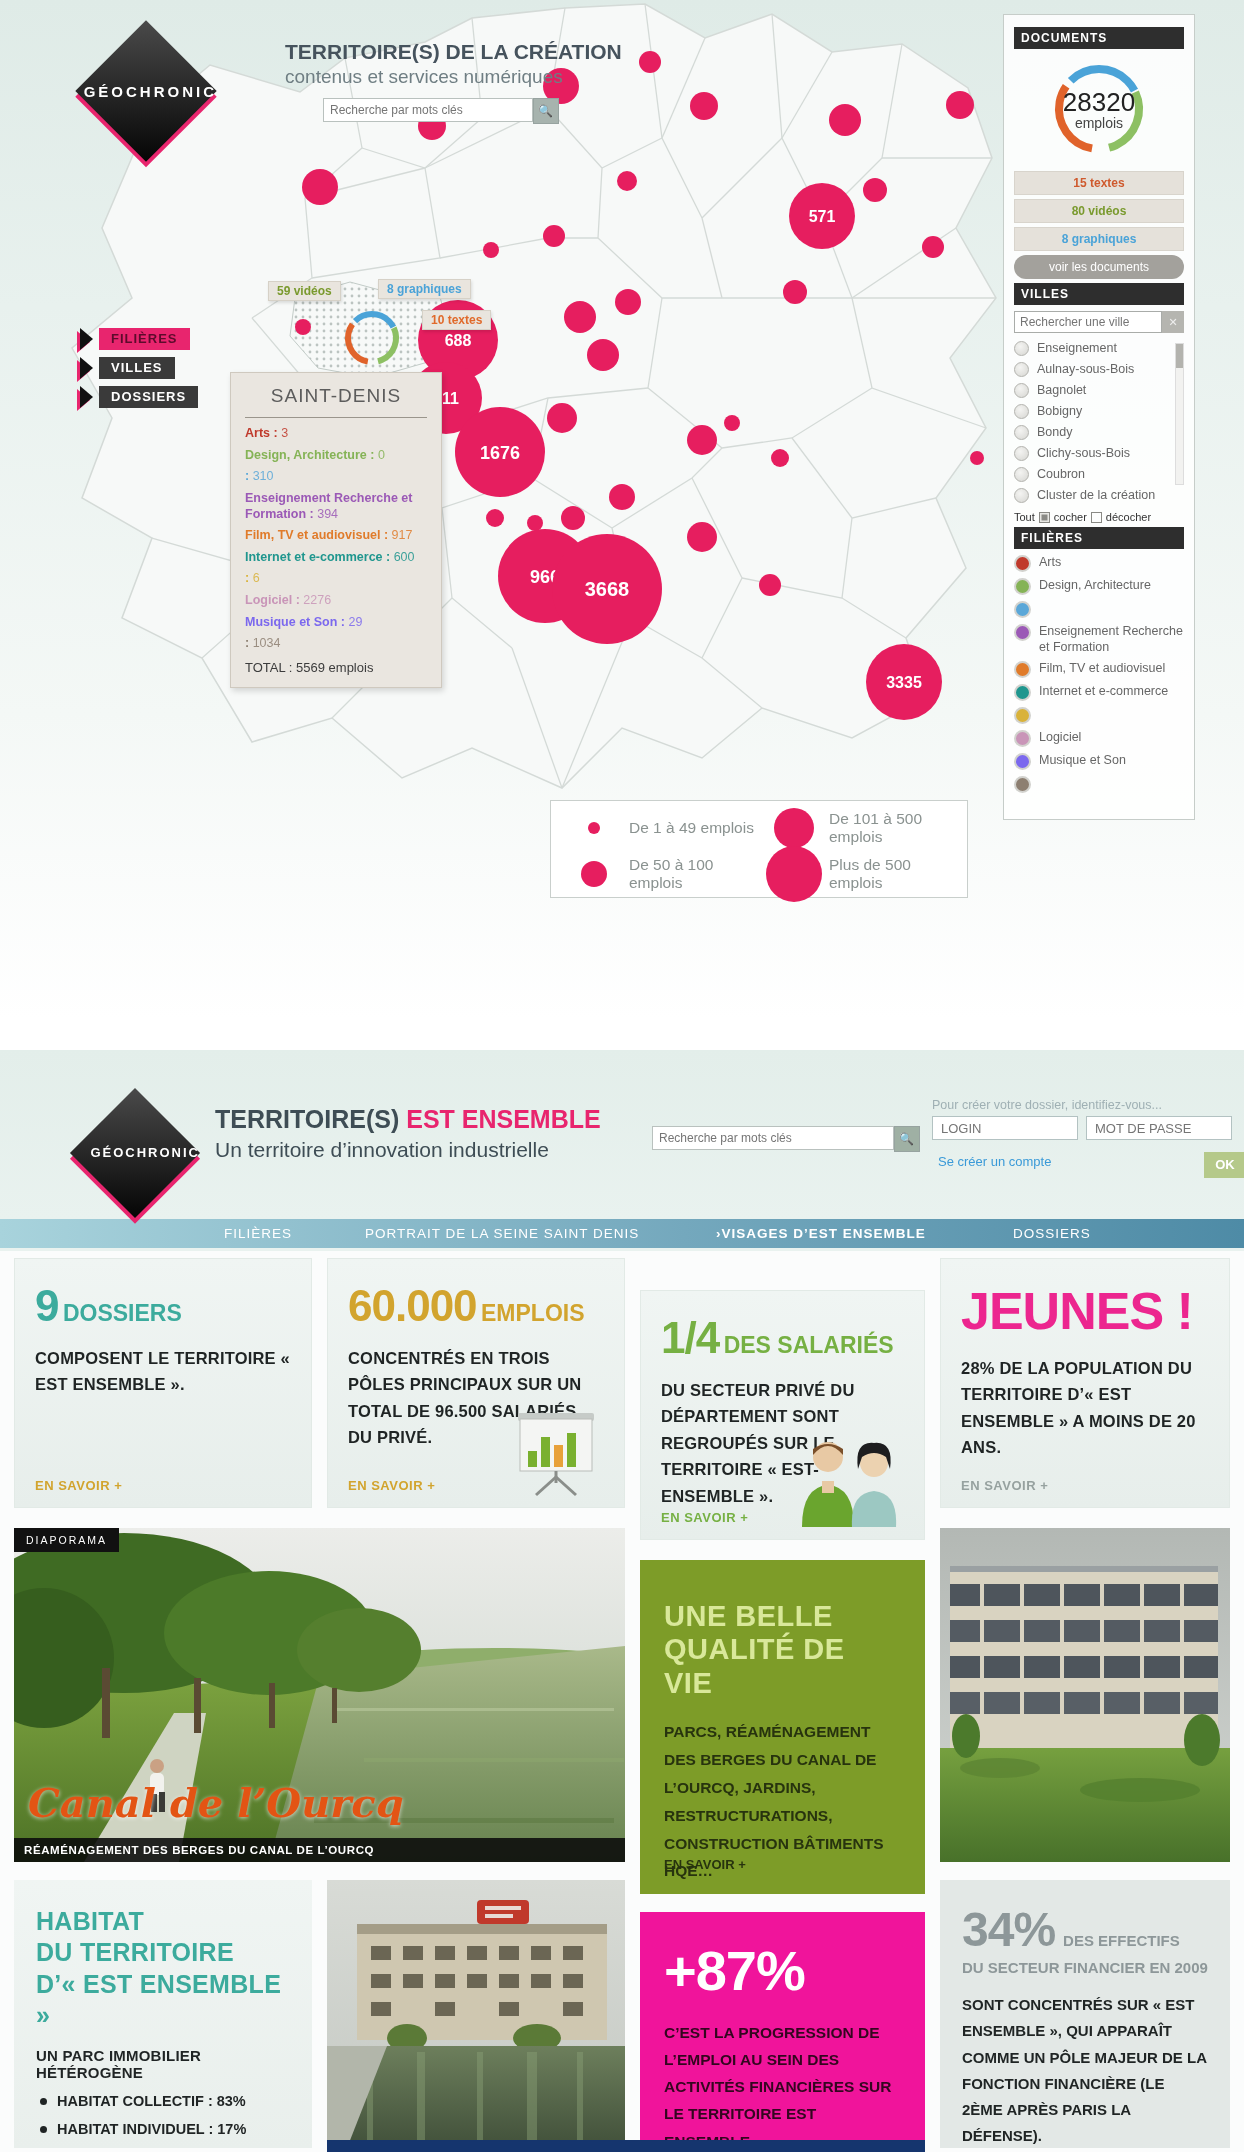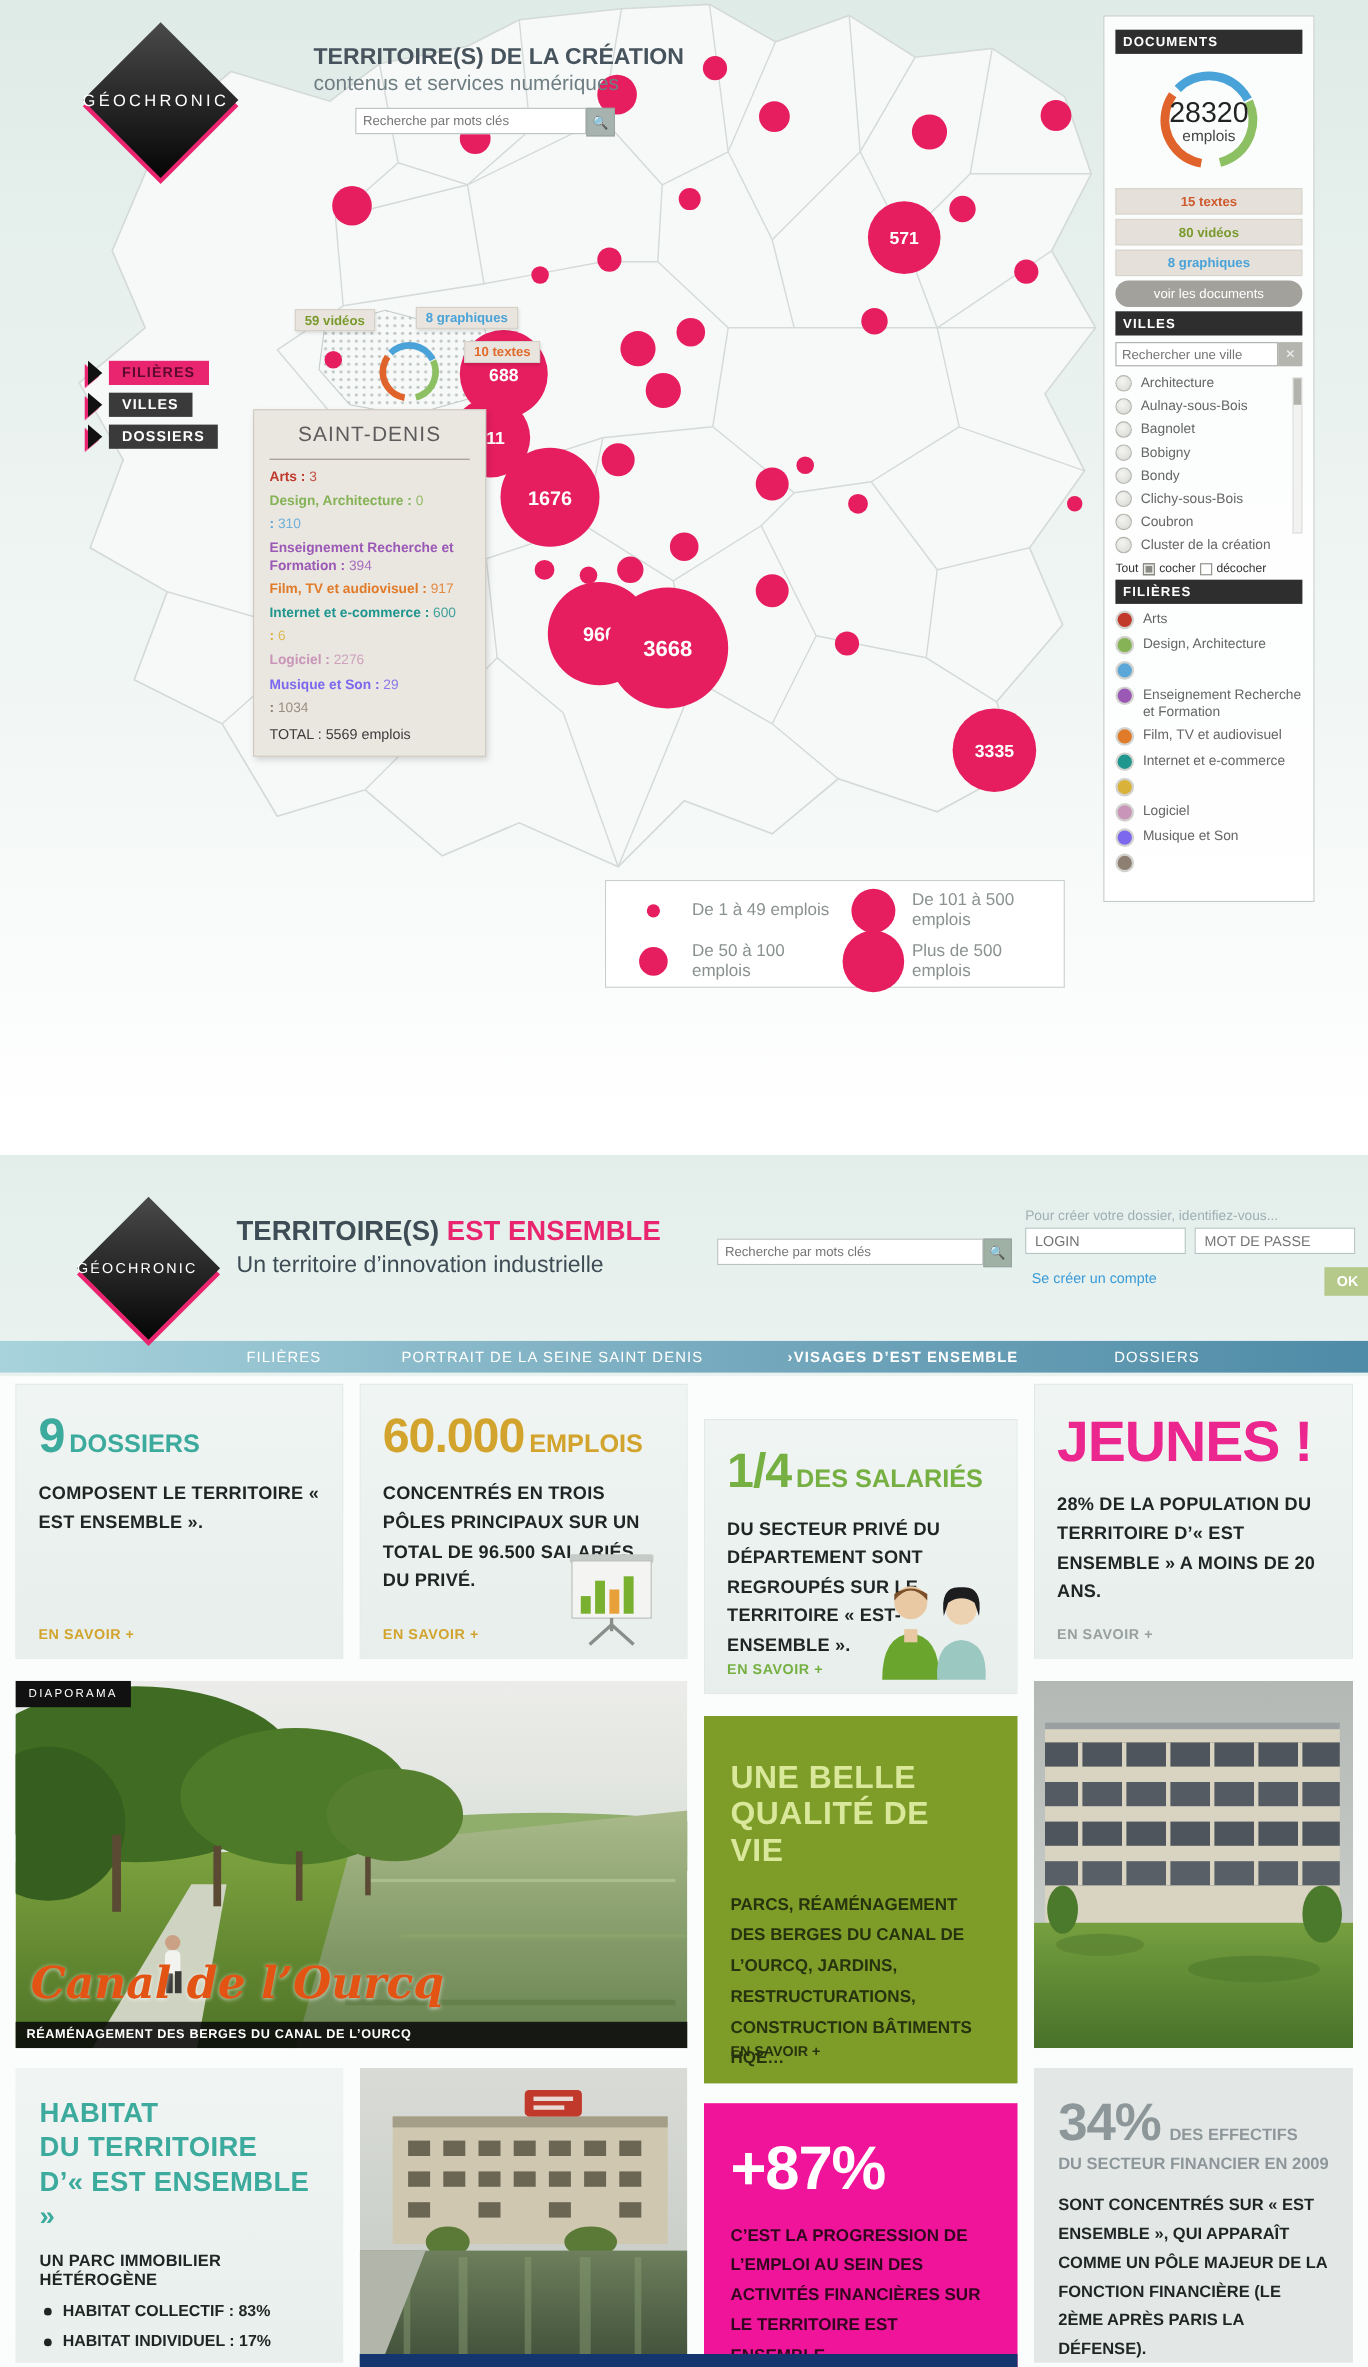--- a/index.html
+++ b/index.html
@@ -12,21 +12,21 @@
   .map-line{fill:none;stroke:#d4dad7;stroke-width:1.3;}
   .bubble{fill:#e61e5f;}
   .bubble-label{fill:#fff;font-weight:bold;text-anchor:middle;font-family:"Liberation Sans",sans-serif;}
   .sd-dotted{stroke:#c3ccc8;stroke-width:1;}
   .ring{fill:none;}
   
   .logo{position:absolute;}
   .logo .pink,.logo .black{position:absolute;left:0;top:0;}
   .logo .pink{background:#e8256e;transform:rotate(45deg) translate(4px,4px);}
   .logo .black{background:linear-gradient(135deg,#4a4a4a,#050505);transform:rotate(45deg);}
-  .logo .label{position:absolute;color:#fff;font-weight:normal;letter-spacing:3px;text-align:left;width:100%;}
+  .logo .label{position:absolute;color:#fff;font-weight:bold;letter-spacing:3px;text-align:right;width:100%;}
   #logo1{left:75px;top:20px;width:142px;height:142px;}
   #logo1 .pink,#logo1 .black{width:100px;height:100px;left:21px;top:21px;}
   #logo1 .label{top:63px;font-size:15px;}
   
   #p1-title{position:absolute;left:285px;top:40px;color:#46535d;font-size:21px;font-weight:bold;}
   #p1-subtitle{position:absolute;left:285px;top:66px;color:#6f7e83;font-size:19px;}
   .searchbox{position:absolute;display:flex;}
   .searchbox input{border:1px solid #b9c1be;background:#fff;color:#8a928f;font-size:12px;padding:2px 6px;height:18px;width:196px;font-family:"Liberation Sans",sans-serif;}
   .searchbox .sbtn{width:24px;height:24px;background:#a7b3ae;color:#fff;border:1px solid #97a3a0;font-size:12px;text-align:center;line-height:24px;cursor:pointer;}
   #p1-search{left:323px;top:98px;}
@@ -337,21 +337,21 @@
       <div class="doc-cta">voir les documents</div>
 
       <div class="panel-header">VILLES</div>
       <div class="ville-search">
         <input placeholder="Rechercher une ville" style="">
         <div class="vx">✕</div>
       </div>
       <div id="villes-list">
         <div class="ville-item">
             <span class="radio"></span>
-            <span>Architecture</span>
+            <span>Enseignement</span>
           </div>
         <div class="ville-item">
             <span class="radio"></span>
             <span>Aulnay-sous-Bois</span>
           </div>
         <div class="ville-item">
             <span class="radio"></span>
             <span>Bagnolet</span>
           </div>
         <div class="ville-item">

